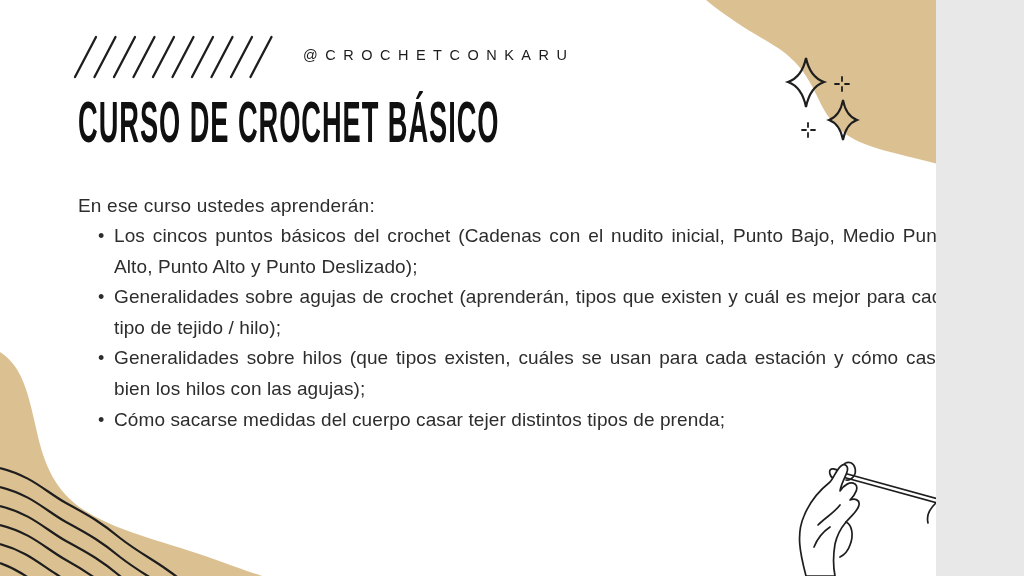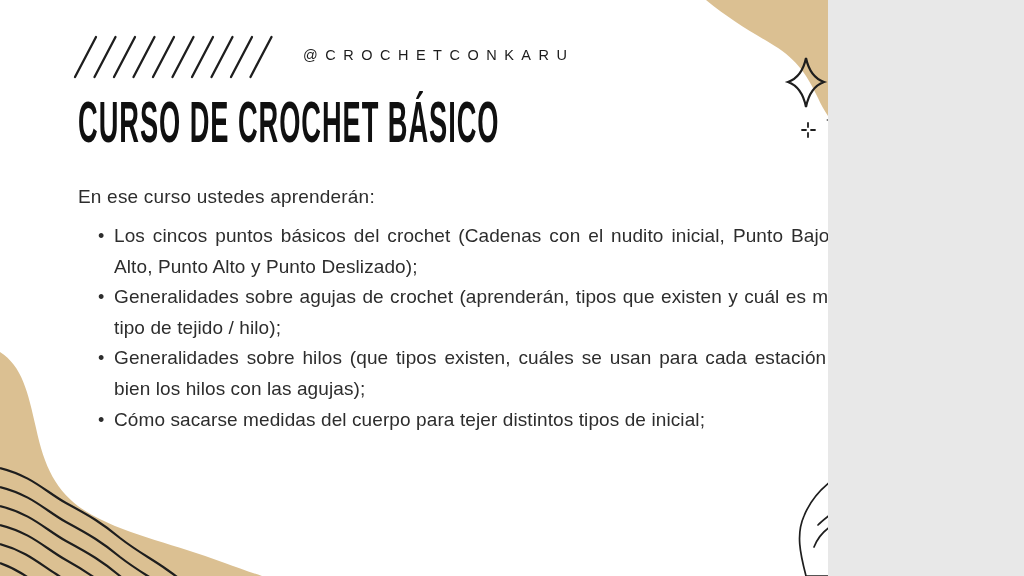--- a/index.html
+++ b/index.html
@@ -1,18 +1,18 @@
 <!DOCTYPE html>
 <html><head>
 <meta charset="utf-8">
 <style>
   html,body{margin:0;padding:0;background:#e8e8e8;}
   .slide{
     position:relative;
-    width:828px;height:576px;
+    width:936px;height:576px;
     background:#ffffff;
     overflow:hidden;
     font-family:"Liberation Sans", sans-serif;
     color:#2d2d2d;
   }
   .abs{position:absolute;}
   
   .blob-tr{left:690px;top:0;width:334px;height:250px;}
   .blob-bl{left:0;top:340px;width:280px;height:236px;}
   .slashes{left:68px;top:25px;width:220px;height:62px;}
@@ -24,21 +24,21 @@
     color:#1c1c1c;font-weight:500;white-space:nowrap;
   }
   .title{
     left:78px;top:92px;
     font-size:58px;font-weight:700;
     letter-spacing:2px;white-space:nowrap;
     transform:scaleX(0.47);transform-origin:left top;
     color:#101010;line-height:1.05;
   }
   .intro{
-    left:78px;top:182px;
+    left:78px;top:191px;
     font-size:19px;line-height:30px;letter-spacing:0.2px;text-align:right;
   }
   .bullet-list{
     left:97px;top:221px;width:856px;
     margin:0;padding:0;list-style:none;
     font-size:19px;line-height:30.6px;letter-spacing:0.1px;
   }
   .bullet-list li{
     position:relative;
     padding-left:17px;
@@ -109,21 +109,21 @@
   <div class="abs handle">@CROCHETCONKARU</div>
 
   <h1 class="abs title" style="margin:0">CURSO DE CROCHET BÁSICO</h1>
 
   <p class="abs intro" style="margin:0">En ese curso ustedes aprenderán:</p>
 
   <ul class="abs bullet-list">
     <li>Los cincos puntos básicos del crochet (Cadenas con el nudito inicial, Punto Bajo, Medio Punto Alto, Punto Alto y Punto Deslizado);</li>
     <li>Generalidades sobre agujas de crochet (aprenderán, tipos que existen y cuál es mejor para cada tipo de tejido / hilo);</li>
     <li>Generalidades sobre hilos (que tipos existen, cuáles se usan para cada estación y cómo casar bien los hilos con las agujas);</li>
-    <li>Cómo sacarse medidas del cuerpo para tejer distintos tipos de inicial;</li>
+    <li>Cómo sacarse medidas del cuerpo casar tejer distintos tipos de prenda;</li>
   </ul>
 
   <svg class="abs hands" viewBox="0 0 236 121" aria-hidden="true">
     <g class="ink" stroke-width="1.7" stroke-linecap="round" stroke-linejoin="round">
 
       <path d="M52,17 L176,51" fill="none"></path>
       <path d="M51,21 L175,55" fill="none"></path>
       <path d="M52,17 C46,12 40,13 42,19 C43,24 48,24 51,21" fill="#ffffff"></path>
 
       <path d="M55,22 C48,8 64,2 67,13 C69,20 63,26 58,25" fill="none"></path>

